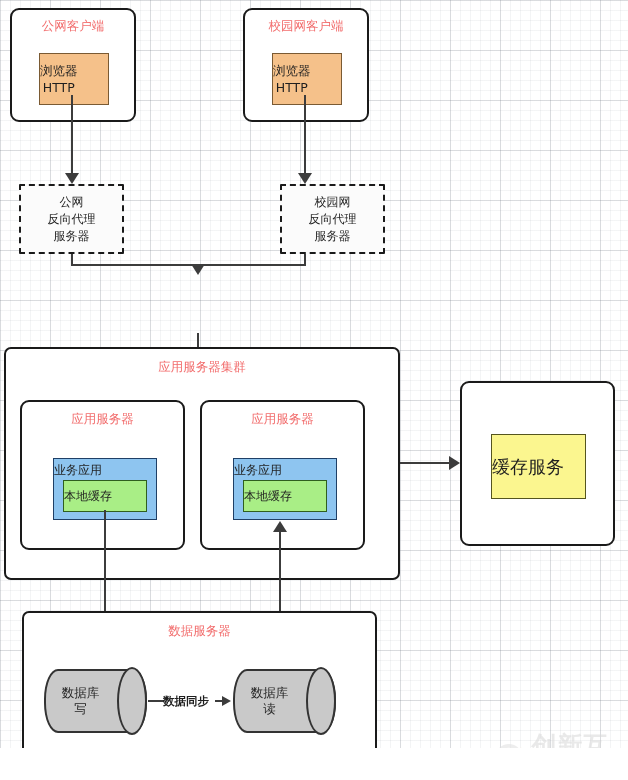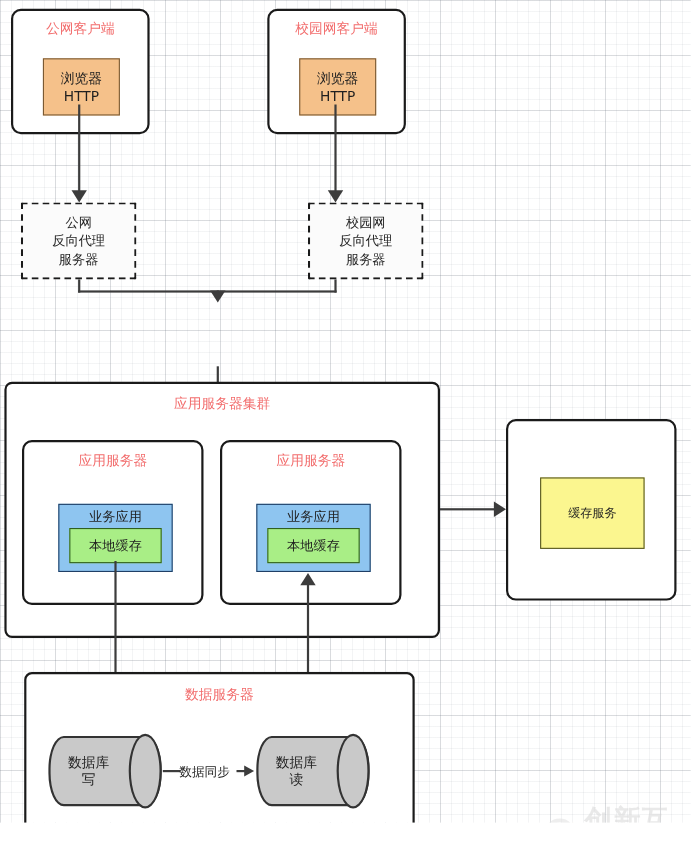--- a/index.html
+++ b/index.html
@@ -59,21 +59,20 @@
   .proxy .lbl {
     text-align: center;
     font-size: 12px;
     line-height: 17px;
     color: #1f1f1f;
   }
   
   .leaf {
     display: flex;
     align-items: center;
-    justify-content: center;
     text-align: center;
     color: #1f1f1f;
     box-sizing: border-box;
   }
   .leaf .lbl { line-height: 17px; }
   .browser {
     background: #f5c18a;
     border: 1.6px solid #7a5a33;
     font-size: 12.5px;
   }
@@ -91,21 +90,21 @@
   }
   .localcache {
     position: absolute;
     background: #a9ee86;
     border: 1.8px solid #2f5f1f;
     font-size: 12px;
   }
   .cacheservice {
     background: #fbf68f;
     border: 1.8px solid #55551f;
-    font-size: 11px;
+    font-size: 18px;
   }
   
   .cyl { position: absolute; }
   .cyl .cyl-body {
     position: absolute;
     inset: 0;
     background: #c9c9c9;
     border: 2px solid #333333;
     border-radius: 14px / 30px;
     box-sizing: border-box;
@@ -302,21 +301,21 @@
   <div class="cyl" style="left:233px; top:669px; width:103px; height:64px;">
     <div class="cyl-body"></div>
     <div class="cyl-cap"></div>
     <div class="cyl-lbl">
       <div>数据库</div>
       <div>读</div>
     </div>
   </div>
 
   <div class="conn hline" style="left:148px; top:700px; width:16px;"></div>
-  <div class="edge-label" style="left:163px; top:694px;">数据同步</div>
+  <div class="edge-label" style="left:163px; top:694px;font-weight:bold;">数据同步</div>
   <div class="conn hline" style="left:215px; top:700px; width:8px;"></div>
   <div class="arrow-r sm" style="left:222px; top:696px;"></div>
 
   <div id="watermark" style="left:494px; top:733px;">
     <svg width="36" height="32" viewBox="0 0 36 32">
       <circle cx="16" cy="16" r="13" fill="none" stroke="#e0e0e0" stroke-width="4"></circle>
       <path d="M30 4 L14 20 L7 14 L13 23 Z" fill="#f0b429"></path>
     </svg>
     <span class="wm-text">创新互联</span>
   </div>

